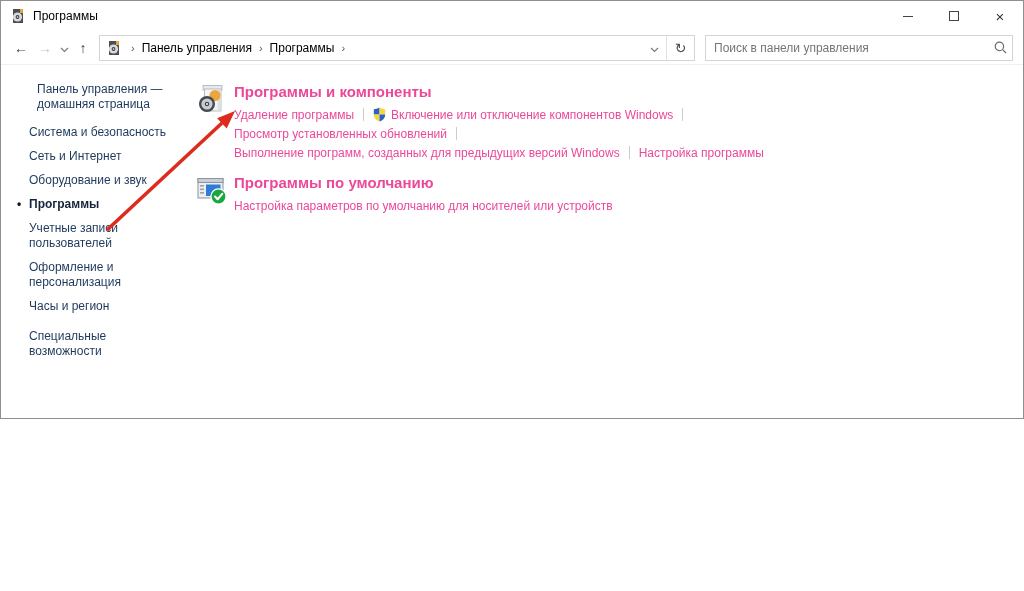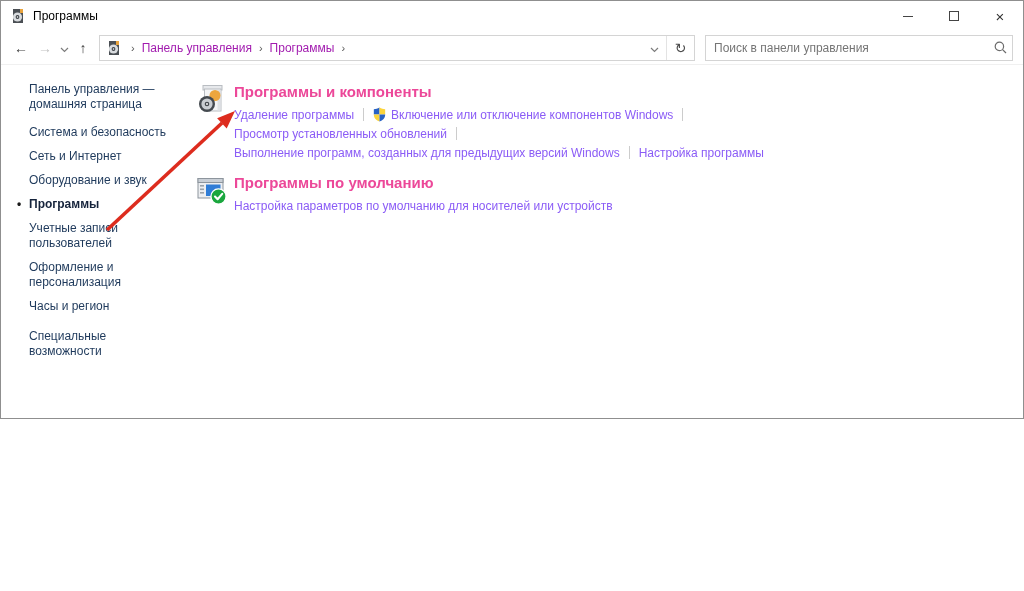--- a/index.html
+++ b/index.html
@@ -19,46 +19,46 @@
   .glyph-close { font-size:15px; line-height:1; color:#333; }
 
   
   .toolbar { height:34px; display:flex; align-items:center; padding:0 10px 0 8px; border-bottom:1px solid #f0f0f0; }
   .nav-btn { width:24px; height:26px; display:flex; align-items:center; justify-content:center; font-size:14px; color:#3b3b3b; }
   .nav-btn.disabled { color:#c3c3c3; }
   .nav-chevron { width:14px; height:26px; display:flex; align-items:center; justify-content:center; }
   .addressbox { display:flex; align-items:center; height:26px; width:596px; border:1px solid #d4d4d4; margin-left:4px; background:#fff; }
   .addressbox .loc-icon { width:16px; height:16px; margin:0 4px 0 6px; flex:none; }
   .crumb-sep { color:#555; font-size:11px; padding:0 5px; }
-  .crumb { font-size:12px; color:#a21caf; padding:1px 2px; white-space:nowrap;text-align:center; }
+  .crumb { font-size:12px; color:#000000; padding:1px 2px; white-space:nowrap;text-align:center; }
   .addr-spacer { flex:1; }
   .addr-dd { width:24px; height:24px; display:flex; align-items:center; justify-content:center; }
   .addr-sep { width:1px; height:24px; background:#e3e3e3; }
   .refresh-btn { width:27px; height:24px; display:flex; align-items:center; justify-content:center; font-size:14px; color:#4d4d4d; }
   .searchbox { flex:1; height:26px; border:1px solid #d4d4d4; margin-left:10px; display:flex; align-items:center; background:#fff; }
   .searchbox input { flex:1; border:none; outline:none; font-size:12px; padding:0 6px 0 8px; color:#333; font-family:inherit; }
   .searchbox input::placeholder { color:#757575; opacity:1; }
   .search-icon { width:24px; height:24px; flex:none; display:flex; align-items:center; justify-content:center; }
 
   
   .content { display:flex; padding-top:17px; }
   .sidebar { width:188px; flex:none; padding-left:28px; padding-right:4px; }
   .side-item { font-size:12px; color:#1e395b; line-height:15px; margin-bottom:9px; max-width:152px; position:relative; cursor:default; }
-  .side-item.home { margin-bottom:13px; }
+  .side-item.home { margin-bottom:13px;margin-left:8px; }
   .side-item.selected { font-weight:bold; color:#15233b; }
   .side-item.selected::before { content:"•"; position:absolute; left:-12px; top:0; color:#1a1a1a; font-weight:bold; }
   .side-item.gap-top { margin-top:15px; }
 
   .main { flex:1; padding-left:8px; }
   .section { display:flex; margin-bottom:11px; }
   .section-icon { width:30px; height:32px; flex:none; margin-top:2px; }
   .section-body { margin-left:7px; }
   .section-title { font-size:15px; font-weight:700; color:#ec4899; line-height:20px; margin-bottom:3px; cursor:pointer; }
   .task-row { display:flex; align-items:center; height:19px; font-size:12px; }
-  .task-link { color:#8b5cf6; white-space:nowrap; cursor:pointer; display:flex; align-items:center; }
+  .task-link { color:#ec4899; white-space:nowrap; cursor:pointer; display:flex; align-items:center; }
   .task-link .uac { margin-right:5px; display:inline-flex; }
   .sep { width:1px; height:13px; background:#ccc; margin:0 9px; flex:none; }
 
   .arrow-overlay { position:absolute; left:0; top:0; width:1024px; height:591px; pointer-events:none; z-index:40; }
 </style>
 </head>
 <body>
 
 <div class="window">
 

